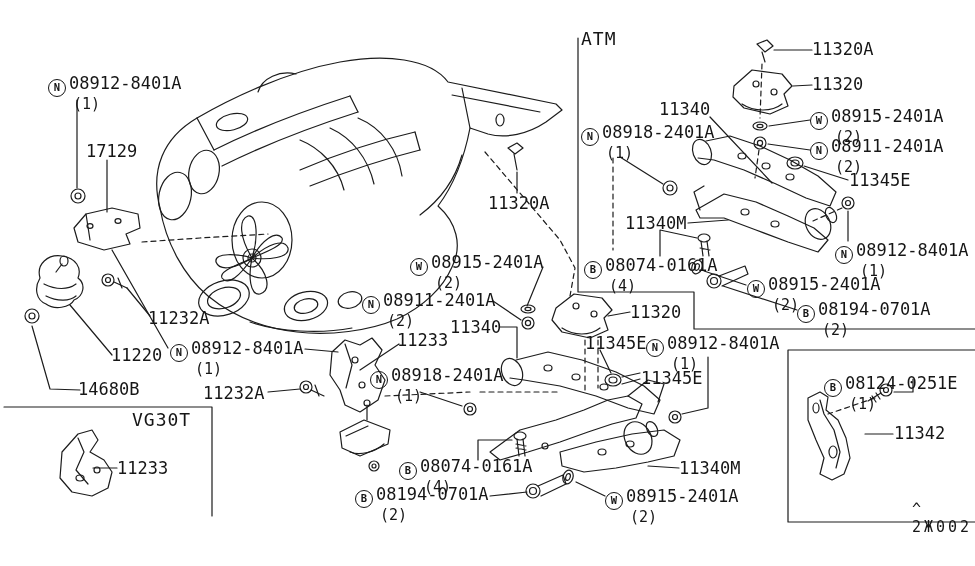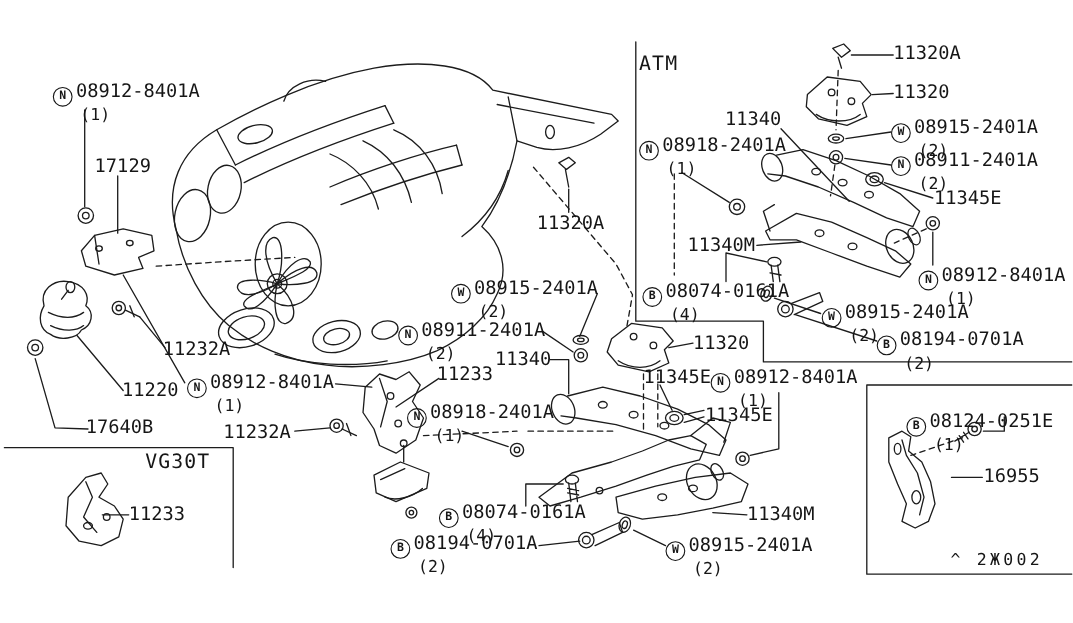--- a/index.html
+++ b/index.html
@@ -258,21 +258,21 @@
     <path d="M585,340 L585,390"></path>
         <path d="M598,340 L598,388"></path>
   </g>
 </svg>
 
 <div class="lbl" style="left:48px;top:74px"><span class="pfx">N</span><span>08912-8401A</span><span class="qty">(1)</span></div>
 <div class="lbl" style="left:86px;top:142px"><span>17129</span></div>
 <div class="lbl" style="left:148px;top:309px"><span>11232A</span></div>
 <div class="lbl" style="left:111px;top:346px"><span>11220</span></div>
 <div class="lbl" style="left:170px;top:339px"><span class="pfx">N</span><span>08912-8401A</span><span class="qty">(1)</span></div>
-<div class="lbl" style="left:78px;top:380px"><span>17640B</span></div>
+<div class="lbl" style="left:78px;top:380px"><span>14680B</span></div>
 <div class="lbl" style="left:203px;top:384px"><span>11232A</span></div>
 <div class="lbl" style="left:117px;top:459px"><span>11233</span></div>
 <div class="lbl" style="left:488px;top:194px"><span>11320A</span></div>
 <div class="lbl" style="left:410px;top:253px"><span class="pfx">W</span><span>08915-2401A</span><span class="qty">(2)</span></div>
 <div class="lbl" style="left:362px;top:291px"><span class="pfx">N</span><span>08911-2401A</span><span class="qty">(2)</span></div>
 <div class="lbl" style="left:450px;top:318px"><span>11340</span></div>
 <div class="lbl" style="left:397px;top:331px"><span>11233</span></div>
 <div class="lbl" style="left:370px;top:366px"><span class="pfx">N</span><span>08918-2401A</span><span class="qty">(1)</span></div>
 <div class="lbl" style="left:630px;top:303px"><span>11320</span></div>
 <div class="lbl" style="left:585px;top:334px"><span>11345E</span></div>
@@ -288,19 +288,19 @@
 <div class="lbl" style="left:581px;top:123px"><span class="pfx">N</span><span>08918-2401A</span><span class="qty">(1)</span></div>
 <div class="lbl" style="left:810px;top:107px"><span class="pfx">W</span><span>08915-2401A</span><span class="qty">(2)</span></div>
 <div class="lbl" style="left:810px;top:137px"><span class="pfx">N</span><span>08911-2401A</span><span class="qty">(2)</span></div>
 <div class="lbl" style="left:849px;top:171px"><span>11345E</span></div>
 <div class="lbl" style="left:625px;top:214px"><span>11340M</span></div>
 <div class="lbl" style="left:584px;top:256px"><span class="pfx">B</span><span>08074-0161A</span><span class="qty">(4)</span></div>
 <div class="lbl" style="left:835px;top:241px"><span class="pfx">N</span><span>08912-8401A</span><span class="qty">(1)</span></div>
 <div class="lbl" style="left:747px;top:275px"><span class="pfx">W</span><span>08915-2401A</span><span class="qty">(2)</span></div>
 <div class="lbl" style="left:797px;top:300px"><span class="pfx">B</span><span>08194-0701A</span><span class="qty">(2)</span></div>
 <div class="lbl" style="left:824px;top:374px"><span class="pfx">B</span><span>08124-0251E</span><span class="qty">(1)</span></div>
-<div class="lbl" style="left:894px;top:424px"><span>16955</span></div>
-
-<div class="sec" style="left:581px;top:48px">ATM</div>
+<div class="lbl" style="left:894px;top:424px"><span>11342</span></div>
+
+<div class="sec" style="left:581px;top:28px">ATM</div>
 <div class="sec" style="left:132px;top:409px">VG30T</div>
-<div class="foot" style="left:864px;top:500px">^ 2Ж002</div>
+<div class="foot" style="left:912px;top:500px">^ 2Ж002</div>
 
 </div>
 
 </body></html>

